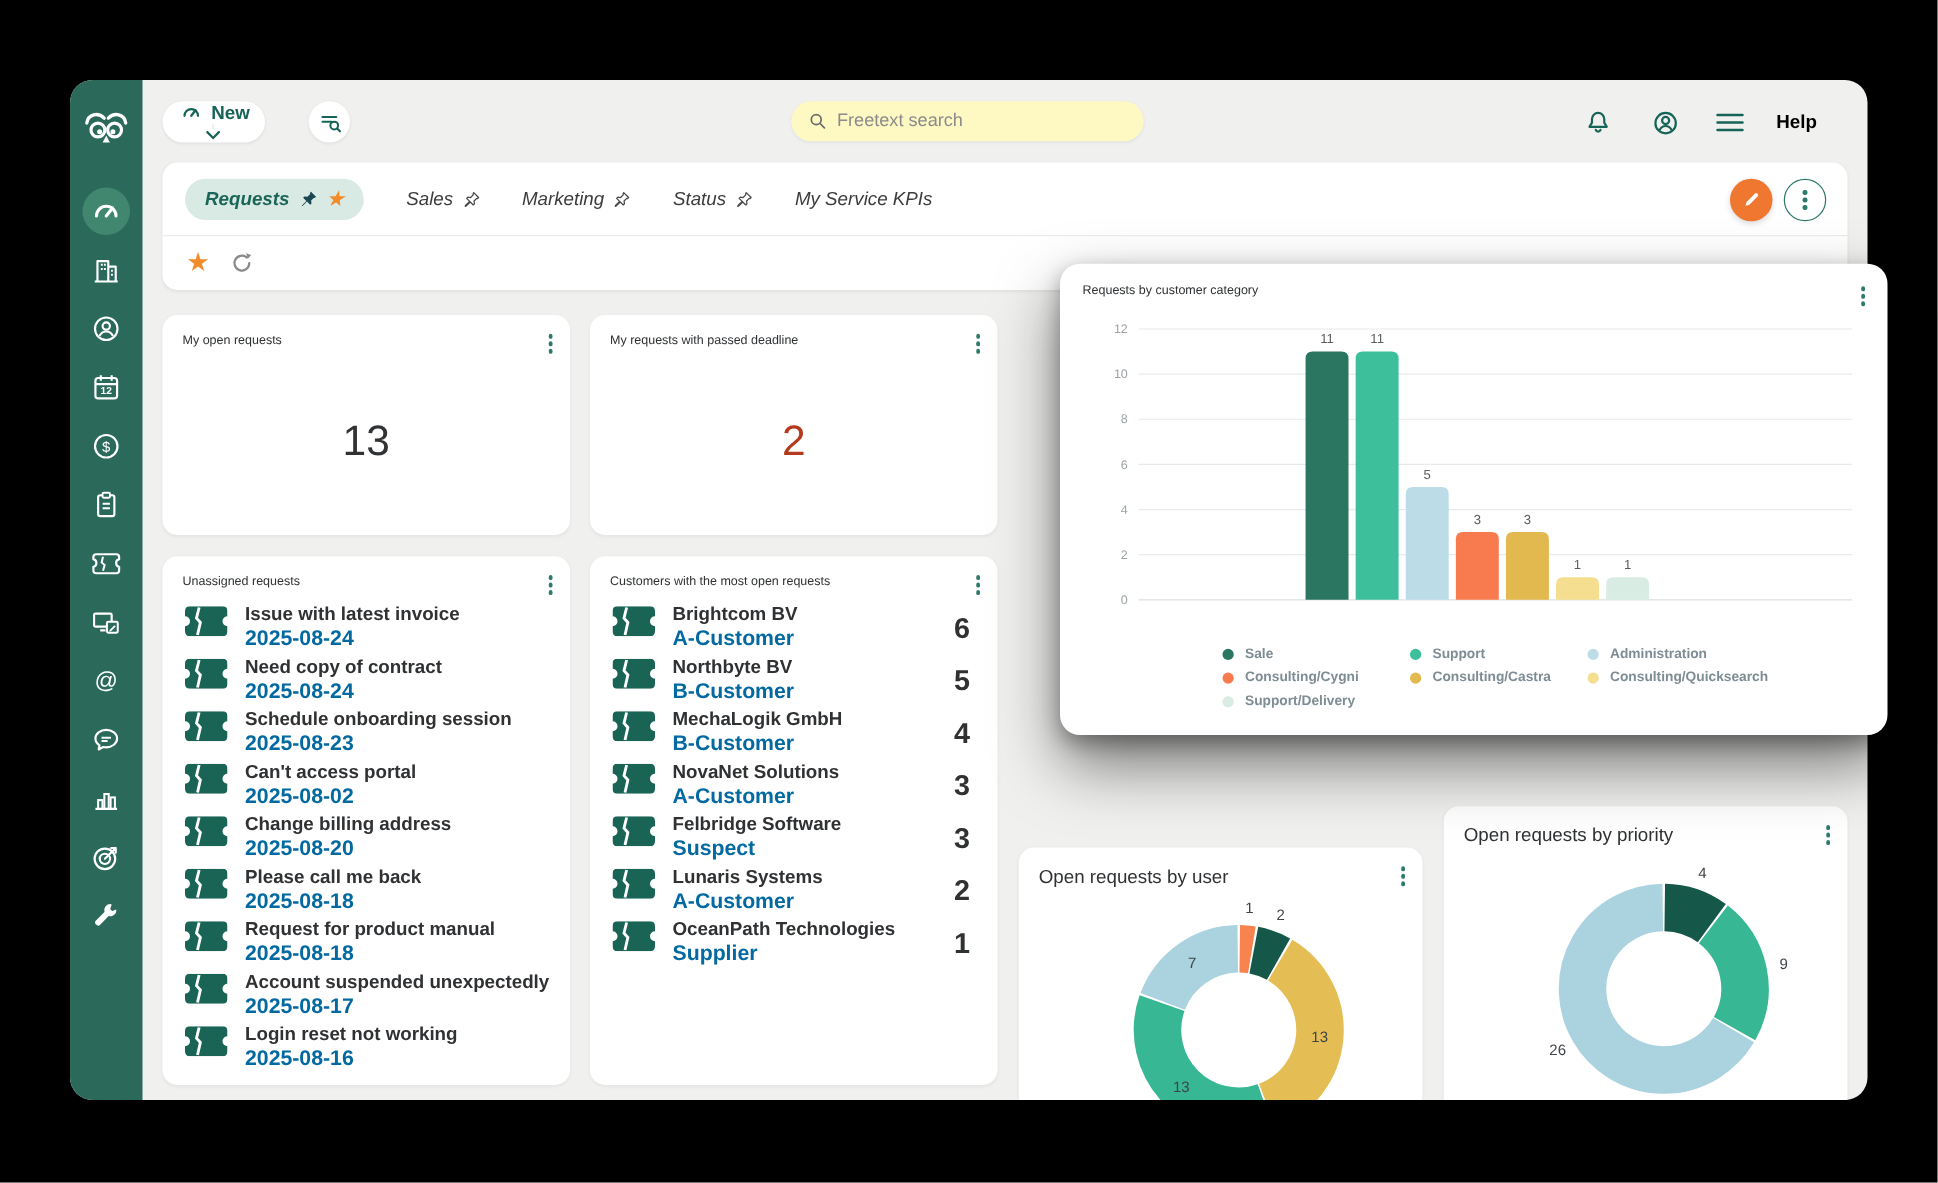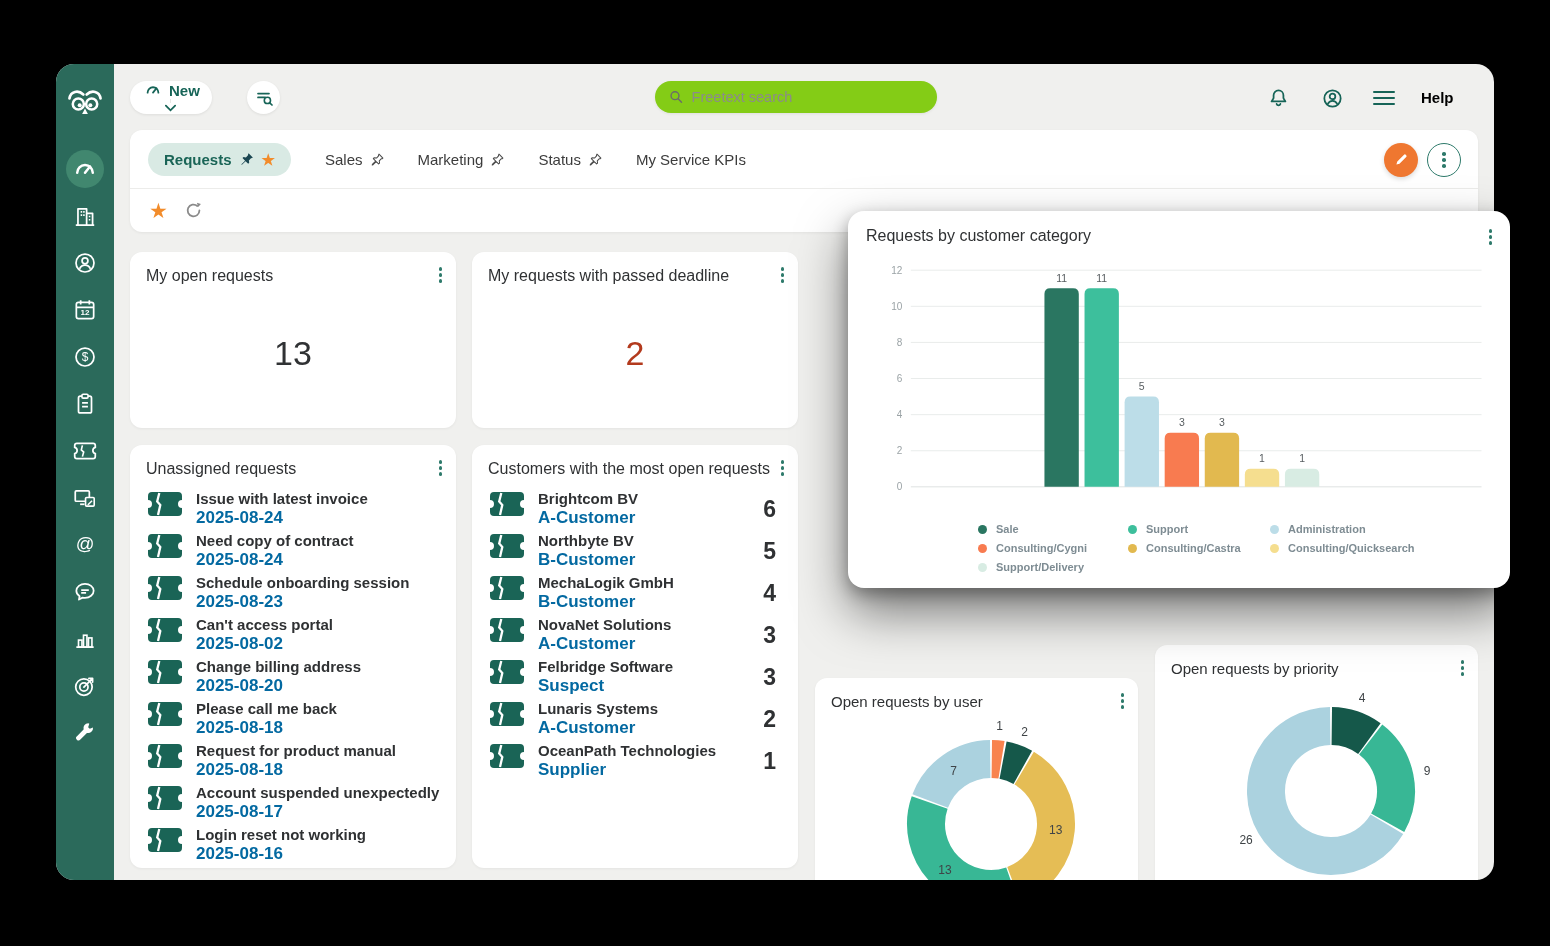--- a/index.html
+++ b/index.html
@@ -22,53 +22,53 @@
   .btn-new { position:absolute; left:16px; top:17px; height:33px; background:#fff;
              border-radius:17px; display:flex; align-items:center;
              box-shadow:0 1px 3px rgba(0,0,0,.08); cursor:pointer;flex-direction:column; }
   .btn-new .main { display:flex; align-items:center; gap:7px; padding:0 12px 0 14px;
                    color:#166457; font-size:15px; font-weight:700; }
   .btn-new .sep { width:1px; height:33px; background:#E7E7E5; }
   .btn-new .chev { width:36px; display:flex; align-items:center; justify-content:center; }
   .btn-circ { position:absolute; left:133px; top:17px; width:33px; height:33px; background:#fff;
               border-radius:50%; display:flex; align-items:center; justify-content:center;
               box-shadow:0 1px 3px rgba(0,0,0,.08); cursor:pointer; }
-  .search { position:absolute; left:541px; top:17px; width:282px; height:32px; background:#84cc16;
+  .search { position:absolute; left:519px; top:17px; width:282px; height:32px; background:#fef9c3;
             border-radius:16px; display:flex; align-items:center; padding:0 14px; gap:8px;
             box-shadow:0 1px 3px rgba(0,0,0,.07); }
   .search input { border:none; outline:none; font-size:14.5px; color:#444; width:100%;
                   font-family:"Liberation Sans",sans-serif; background:transparent; }
   .search input::placeholder { color:#8B8B8B; }
   .top-ico { position:absolute; top:22px; width:24px; height:24px; display:flex;
              align-items:center; justify-content:center; cursor:pointer; }
   .help { position:absolute; top:25px; left:1307px; color:#000000; font-size:15px;
           font-weight:600; cursor:pointer; }
   
   .tabcard { position:absolute; left:74px; top:66px; width:1348px; height:102px; background:#fff;
              border-radius:12px; box-shadow:0 1px 3px rgba(0,0,0,.06); }
   .tabs-row { height:59px; border-bottom:1px solid #ECECEA; display:flex; align-items:center;
-              padding-left:18px; gap:34px; }
+              padding-left:18px; gap:34px;font-style:italic; }
   .tab { display:flex; align-items:center; gap:8px; font-size:15px; color:#3C3C3C; cursor:pointer; }
   .tab.active { background:#D9EAE4; color:#1A6557; font-weight:700; padding:8px 16px;
                 border-radius:19px; }
   .tab .star { color:#F28C2B; font-size:15px; line-height:1; }
   .edit-btn { position:absolute; right:60px; top:13px; width:34px; height:34px; background:#EF7730;
               border-radius:50%; display:flex; align-items:center; justify-content:center;
               cursor:pointer; box-shadow:0 2px 5px rgba(0,0,0,.15); }
   .kebab-circ { position:absolute; right:17px; top:13px; width:34px; height:34px;
                 border:1.5px solid #2E7A6B; border-radius:50%; display:flex; align-items:center;
                 justify-content:center; cursor:pointer; }
   .fav-row { height:42px; display:flex; align-items:center; padding-left:19px; gap:16px; }
   .fav-star { color:#F28C2B; font-size:21px; line-height:1; cursor:pointer; }
   .dots { display:flex; flex-direction:column; gap:2.5px; cursor:pointer; }
   .dots i { width:3.5px; height:3.5px; border-radius:50%; background:#2E7A6B; }
   
   .card { position:absolute; background:#fff; border-radius:12px;
           box-shadow:0 1px 3px rgba(0,0,0,.05); padding:15px 16px; }
-  .card-title { font-size:16px; color:#2F3133; }
+  .card-title { font-size:10px; color:#2F3133; }
   .card-kebab { position:absolute; top:15px; right:14px; }
   .kpi-value { position:absolute; left:0; right:0; top:50%; margin-top:-6px; text-align:center;
                font-size:34px; color:#303234; font-weight:500; }
   .list { margin-top:12px; }
   .row { display:flex; align-items:flex-start; min-height:42px; cursor:pointer;font-weight:bold; }
   .row svg.ticket { width:34px; height:24px; margin:2px 14px 0 2px; flex:none; }
   .rowtitle { font-size:15px; color:#2F3133; }
   .rowsub { font-size:17px; color:#0369a1; margin-top:1px; }
   .rowcount { margin-left:auto; font-size:23px; color:#2F3133; padding:6px 6px 0 0; }
   

